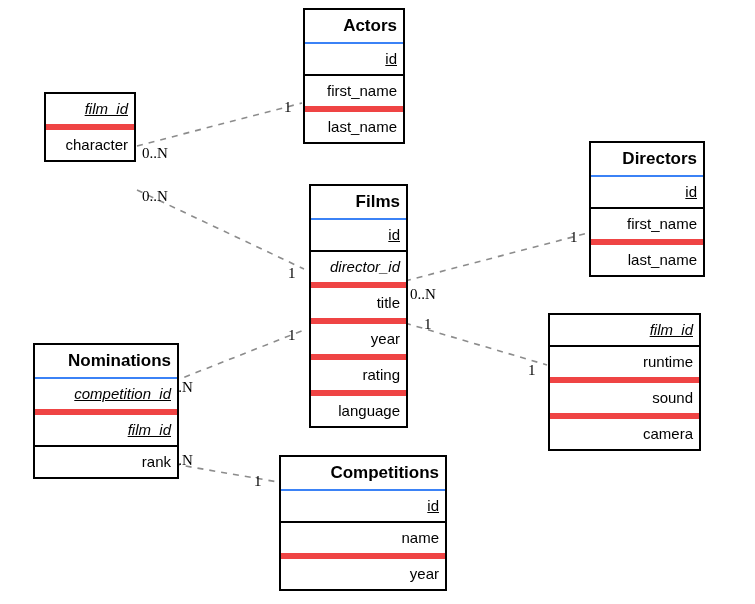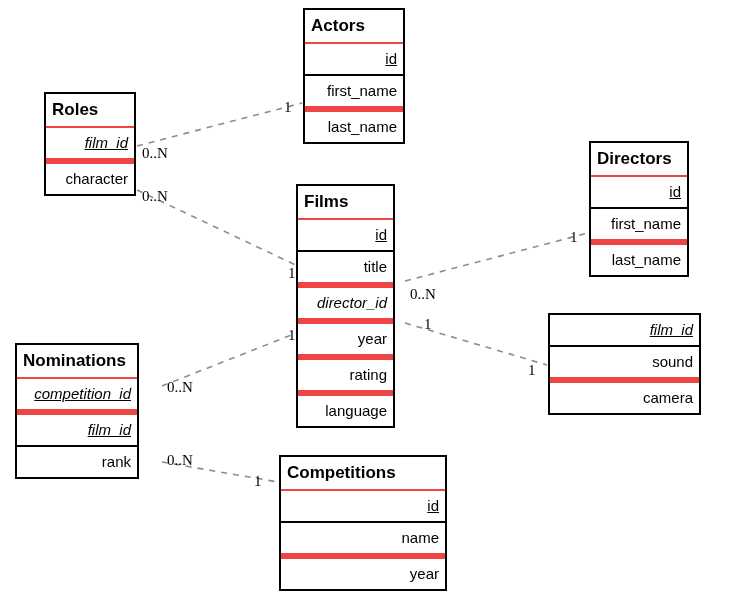--- a/index.html
+++ b/index.html
@@ -24,27 +24,27 @@
     pointer-events: none;
   }
   .entity {
     position: absolute;
     box-sizing: border-box;
     border: 2px solid #000000;
     background: #ffffff;
   }
   .entity-title {
     box-sizing: border-box;
-    text-align: left;
+    text-align: right;
     font-weight: bold;
     font-size: 17px;
     color: #000000;
     line-height: 1;
     padding: 7px 6px 8px 6px;
-    border-bottom: 2px solid #ef4444;
+    border-bottom: 2px solid #3b82f6;
     white-space: nowrap;
   }
   .attr {
     box-sizing: border-box;
     text-align: right;
     font-size: 15px;
     color: #000000;
     line-height: 1;
     padding: 7px 6px 8px 6px;
     border-bottom: 6px solid #ef4444;
@@ -92,45 +92,45 @@
     <div class="card" style="left: 288px; top: 328px;">1</div>
     <div class="card" style="left: 167px; top: 453px;">0..N</div>
     <div class="card" style="left: 254px; top: 474px;">1</div>
     <div class="entity" style="left: 303px; top: 8px; width: 102px;">
       <div class="entity-title">Actors</div>
       <div class="attr pk key-end"><span class="nm">id</span></div>
       <div class="attr"><span class="nm">first_name</span></div>
       <div class="attr"><span class="nm">last_name</span></div>
     </div>
     <div class="entity" style="left: 44px; top: 92px; width: 92px;">
-      <div class="entity-title">Roles</div>
       <div class="attr pk fk"><span class="nm">film_id</span></div>
       <div class="attr"><span class="nm">character</span></div>
     </div>
-    <div class="entity" style="left: 589px; top: 141px; width: 100px;">
+    <div class="entity" style="left: 589px; top: 141px; width: 116px;">
       <div class="entity-title">Directors</div>
       <div class="attr pk key-end"><span class="nm">id</span></div>
       <div class="attr"><span class="nm">first_name</span></div>
       <div class="attr"><span class="nm">last_name</span></div>
     </div>
-    <div class="entity" style="left: 296px; top: 184px; width: 99px;">
+    <div class="entity" style="left: 309px; top: 184px; width: 99px;">
       <div class="entity-title">Films</div>
       <div class="attr pk key-end"><span class="nm">id</span></div>
+      <div class="attr fk"><span class="nm">director_id</span></div>
       <div class="attr"><span class="nm">title</span></div>
-      <div class="attr fk"><span class="nm">director_id</span></div>
       <div class="attr"><span class="nm">year</span></div>
       <div class="attr"><span class="nm">rating</span></div>
       <div class="attr"><span class="nm">language</span></div>
     </div>
     <div class="entity" style="left: 548px; top: 313px; width: 153px;">
       <div class="attr pk fk key-end"><span class="nm">film_id</span></div>
+      <div class="attr"><span class="nm">runtime</span></div>
       <div class="attr"><span class="nm">sound</span></div>
       <div class="attr"><span class="nm">camera</span></div>
     </div>
-    <div class="entity" style="left: 15px; top: 343px; width: 124px;">
+    <div class="entity" style="left: 33px; top: 343px; width: 146px;">
       <div class="entity-title">Nominations</div>
       <div class="attr pk fk"><span class="nm">competition_id</span></div>
       <div class="attr pk fk key-end"><span class="nm">film_id</span></div>
       <div class="attr"><span class="nm">rank</span></div>
     </div>
     <div class="entity" style="left: 279px; top: 455px; width: 168px;">
       <div class="entity-title">Competitions</div>
       <div class="attr pk key-end"><span class="nm">id</span></div>
       <div class="attr"><span class="nm">name</span></div>
       <div class="attr"><span class="nm">year</span></div>

